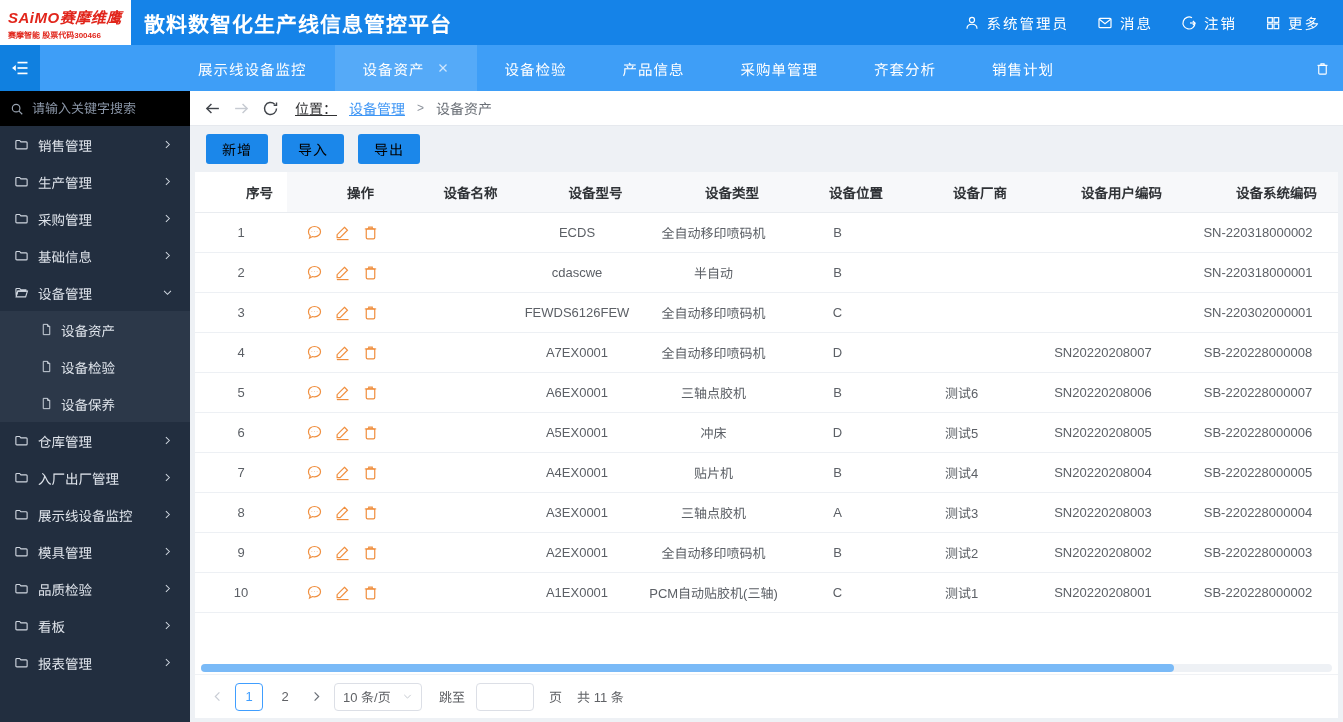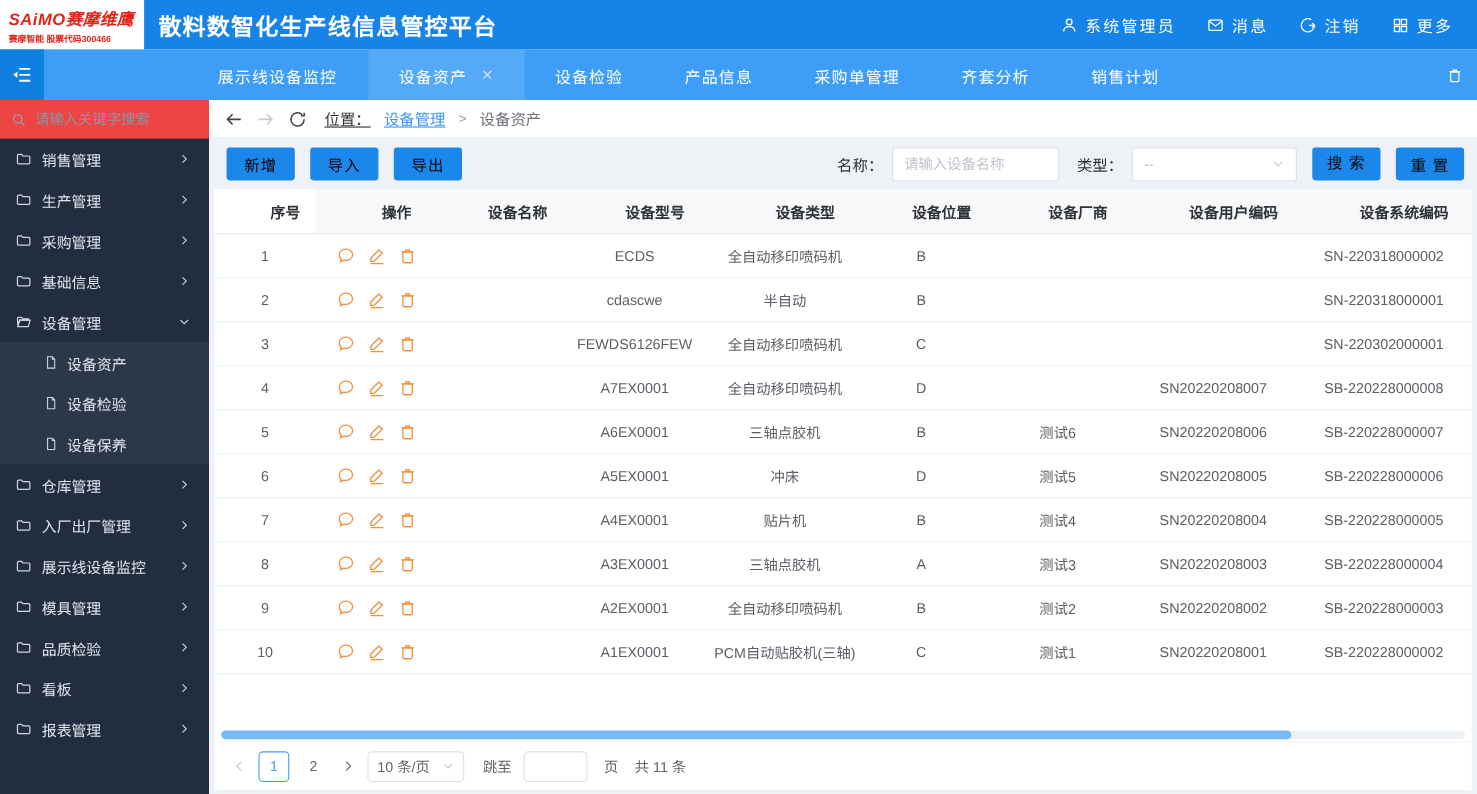--- a/index.html
+++ b/index.html
@@ -31,21 +31,21 @@
   .tab-close { margin-left:12px; display:flex; }
   .tab-close svg { width:12px; height:12px; stroke:#cfe6fc; stroke-width:2.4; }
   .tab-trash { margin-left:auto; width:42px; display:flex; align-items:center; justify-content:center; cursor:pointer; }
   .tab-trash svg { width:15px; height:15px; stroke:#fff; }
 
   
   .body-row { flex:1; display:flex; min-height:0; }
 
   
   .sidebar { width:190px; flex:0 0 190px; background:#222e3f; color:#dfe4eb; display:flex; flex-direction:column; }
-  .side-search { height:35px; flex:0 0 35px; background:#ef4444; display:flex; align-items:center; padding:0 10px; gap:8px; }
+  .side-search { height:35px; flex:0 0 35px; background:#000000; display:flex; align-items:center; padding:0 10px; gap:8px; }
   .side-search svg { width:14px; height:14px; stroke:#9aa4b2; flex:0 0 14px; }
   .side-search input { flex:1; background:transparent; border:0; outline:0; color:#fff; font-size:13px;
                        font-family:inherit; min-width:0; }
   .side-search input::placeholder { color:#8a95a6; }
   .side-menu { flex:1; overflow:hidden; font-size:13.5px; }
   .side-item { height:37px; display:flex; align-items:center; gap:9px; padding:0 17px 0 14px; cursor:pointer; }
   .side-item .f-icon svg { width:15px; height:15px; stroke:#cfd6df; }
   .side-item .chev { margin-left:auto; display:flex; }
   .side-item .chev svg { width:11px; height:11px; stroke:#cfd6df; stroke-width:2.2; }
   .submenu { background:#2c3849; }
@@ -442,35 +442,20 @@
         <span class="bc-prefix">位置：</span>
         <span class="bc-link">设备管理</span>
         <span class="bc-sep">&gt;</span>
         <span class="bc-current">设备资产</span>
       </div>
 
       <div class="toolbar">
         <button class="btn">新增</button>
         <button class="btn">导入</button>
         <button class="btn">导出</button>
-        <div class="filters">
-          <span>名称：</span>
-          <input class="text-input name-input" type="text" placeholder="请输入设备名称" style="">
-          <span style="margin-left:8px;">类型：</span>
-          <div class="select-box">
-            <span class="sel-val">--</span>
-            <span>
-              <svg viewBox="0 0 24 24" fill="none">
-                  <polyline points="5 8.5 12 15.5 19 8.5"></polyline>
-                </svg>
-            </span>
-          </div>
-          <button class="btn wide">搜 索</button>
-          <button class="btn wide">重 置</button>
-        </div>
       </div>
 
       <div class="panel">
         <table>
           <colgroup>
             <col style="width:92px">
               <col style="width:110px">
               <col style="width:110px">
             <col style="width:140px">
               <col style="width:133px">

